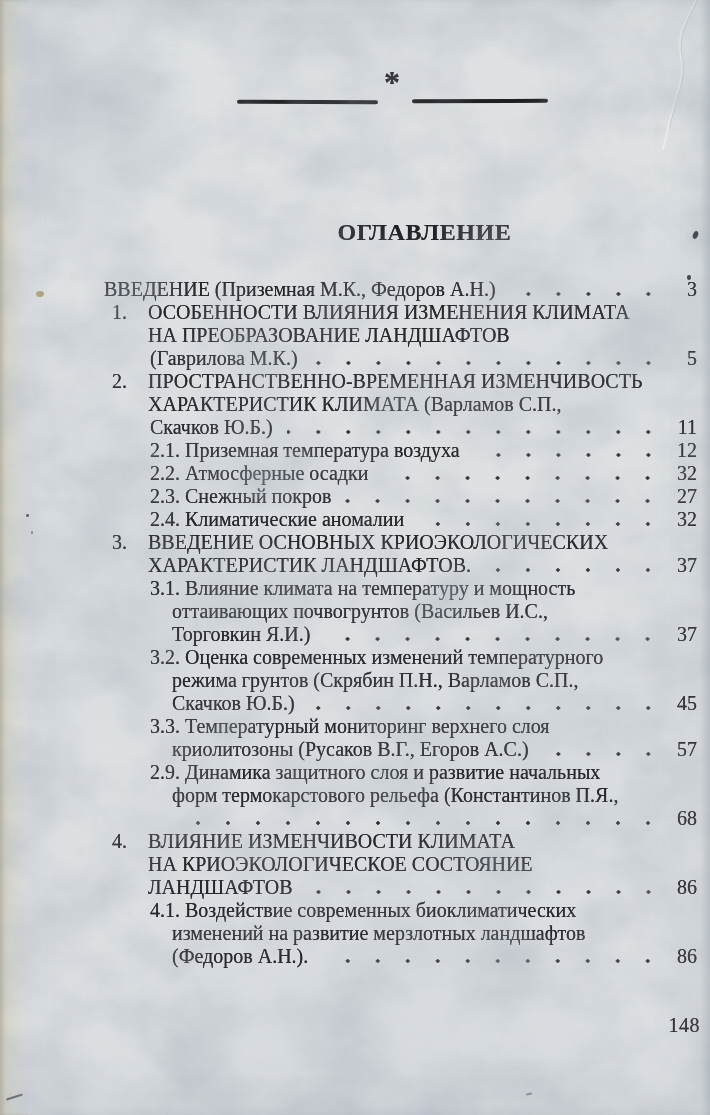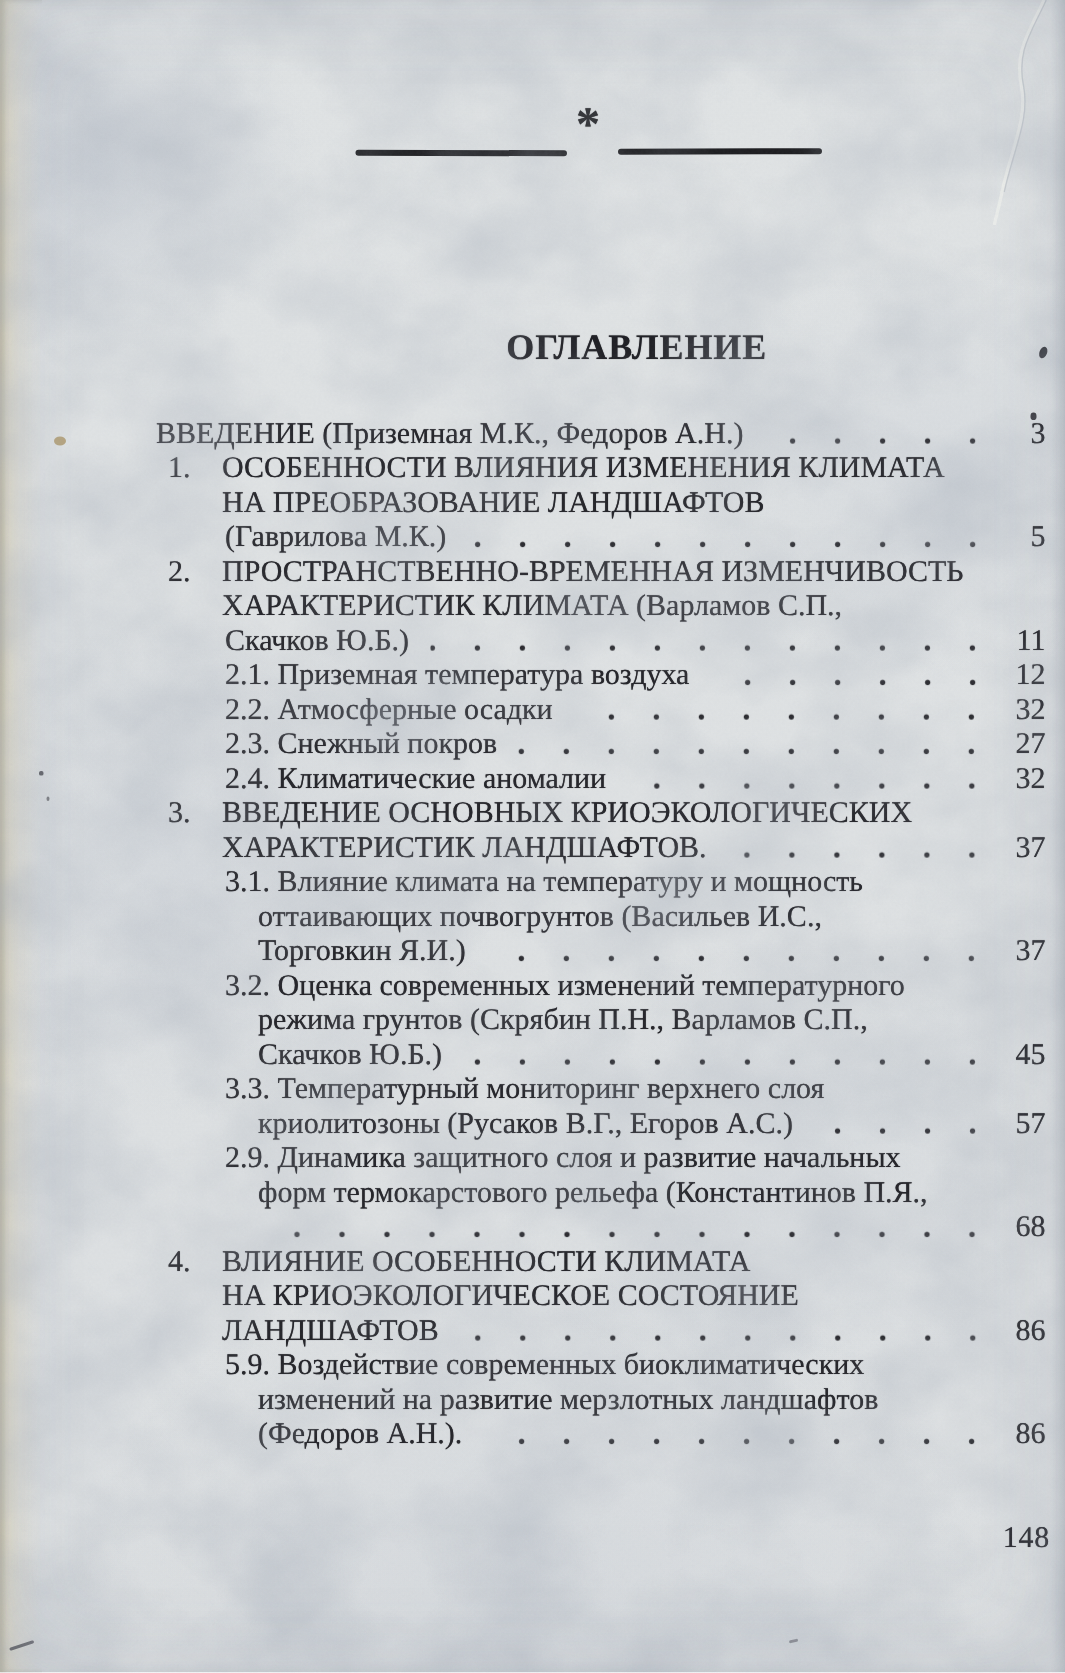--- a/index.html
+++ b/index.html
@@ -223,32 +223,32 @@
       </div>
       <div class="toc-row subcont">
         <span class="toc-text">форм термокарстового рельефа (Константинов П.Я.,</span>
       </div>
       <div class="toc-row subcont">
         <span class="leader"></span>
         <span class="toc-page">68</span>
       </div>
       <div class="toc-row num">
         <span class="chap-num">4.</span>
-        <span class="toc-text">ВЛИЯНИЕ ОСОБЕННОСТИ КЛИМАТА</span>
+        <span class="toc-text">ВЛИЯНИЕ ИЗМЕНЧИВОСТИ КЛИМАТА</span>
       </div>
       <div class="toc-row cont">
         <span class="toc-text">НА КРИОЭКОЛОГИЧЕСКОЕ СОСТОЯНИЕ</span>
       </div>
       <div class="toc-row cont">
         <span class="toc-text">ЛАНДШАФТОВ</span>
         <span class="leader"></span>
         <span class="toc-page">86</span>
       </div>
       <div class="toc-row sub">
-        <span class="toc-text">5.9. Воздействие современных биоклиматических</span>
+        <span class="toc-text">4.1. Воздействие современных биоклиматических</span>
       </div>
       <div class="toc-row subcont">
         <span class="toc-text">изменений на развитие мерзлотных ландшафтов</span>
       </div>
       <div class="toc-row subcont">
         <span class="toc-text">(Федоров А.Н.).</span>
         <span class="leader"></span>
         <span class="toc-page">86</span>
       </div>
     </div>

